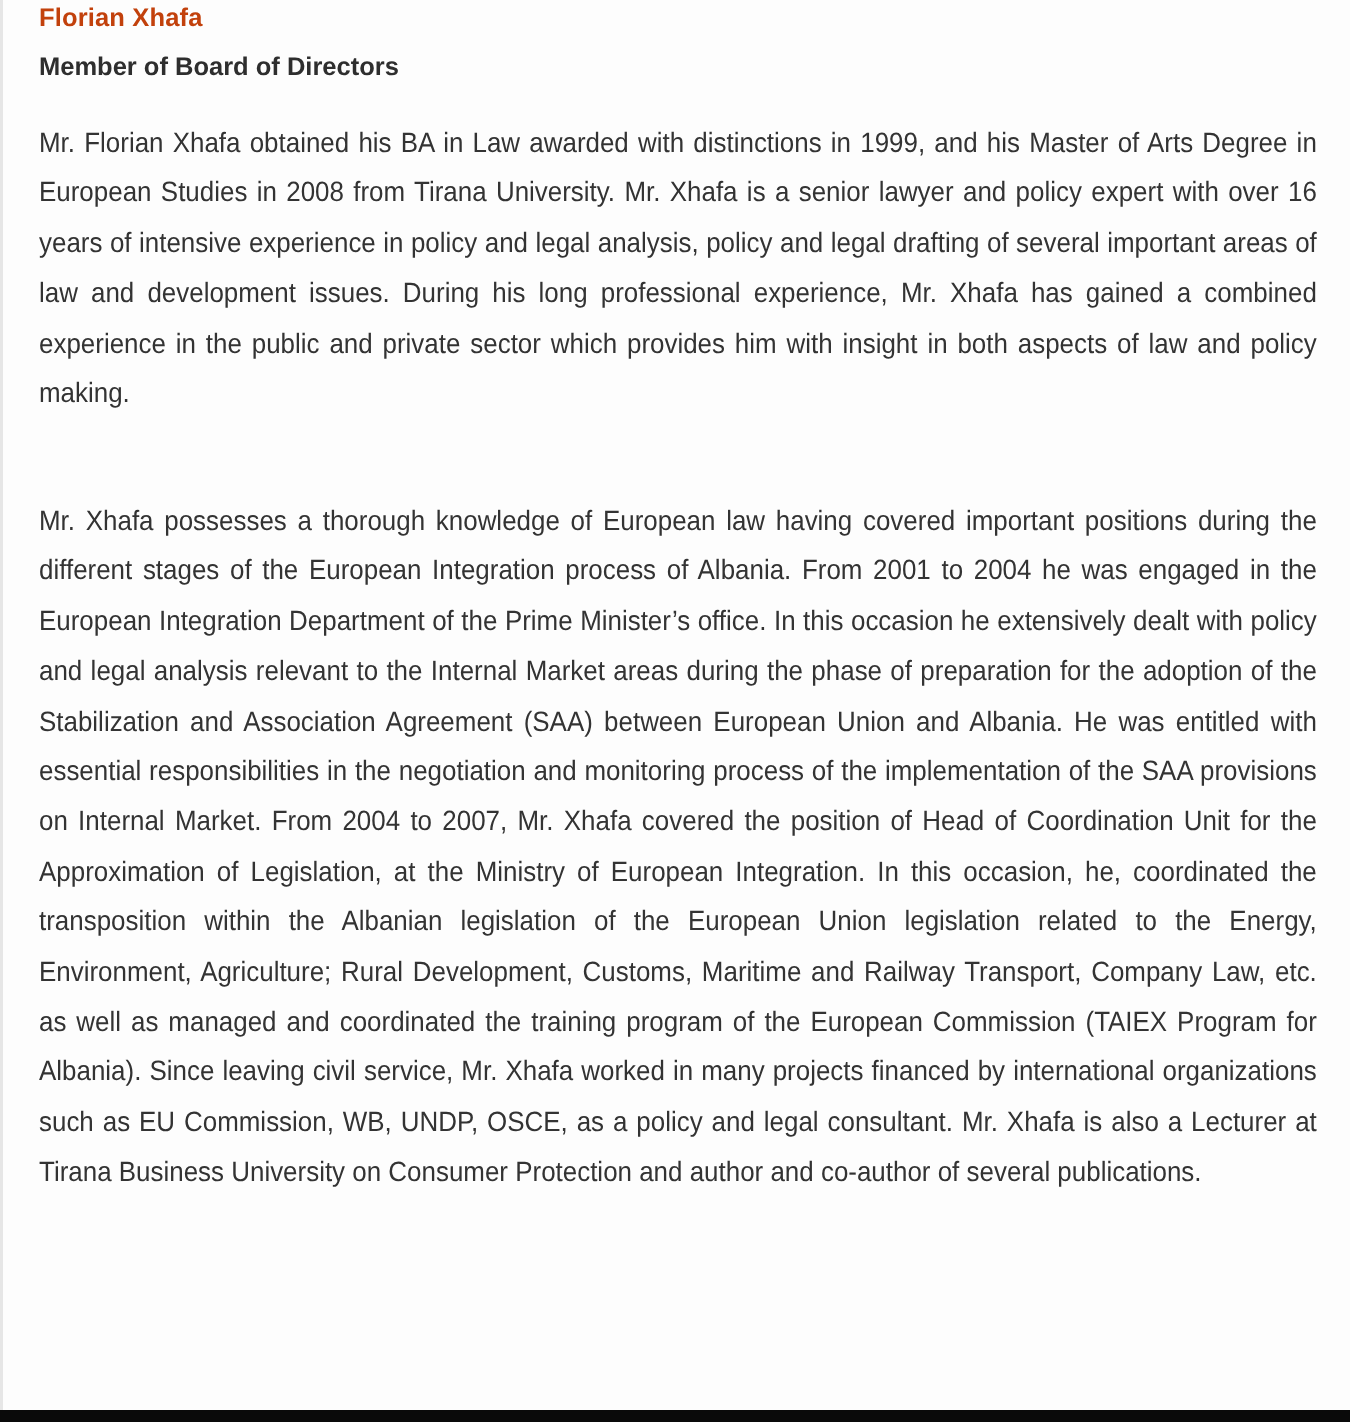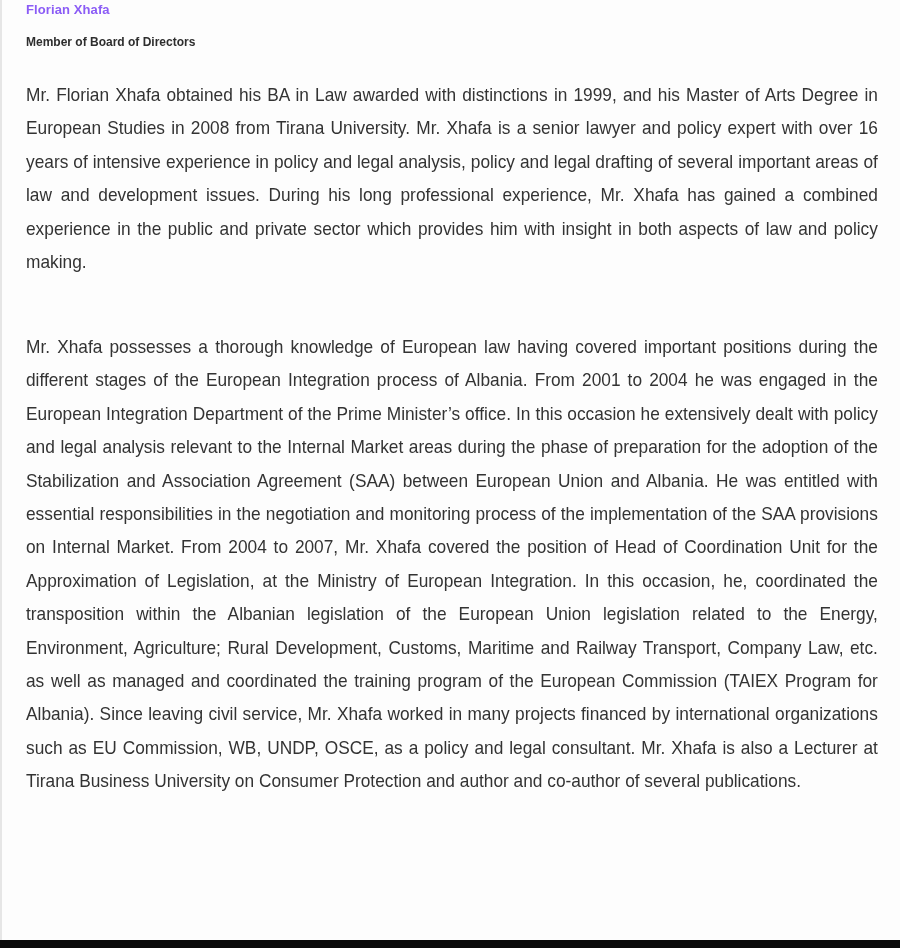--- a/index.html
+++ b/index.html
@@ -22,32 +22,32 @@
       background: #fdfdfd;
       border-left: 2px solid #e6e6e6;
       box-sizing: border-box;
     }
     .name {
       position: absolute;
       left: 24px;
       top: 2px;
       font-family: "Liberation Sans", sans-serif;
       font-weight: bold;
-      font-size: 13px;
-      color: #8b5cf6;
+      font-size: 17px;
+      color: #c2410c;
       letter-spacing: 0.1px;
       white-space: nowrap;
     }
     .role {
       position: absolute;
       left: 24px;
       top: 35px;
       font-family: "Liberation Sans", sans-serif;
       font-weight: bold;
-      font-size: 12px;
+      font-size: 17px;
       color: #2e2e2e;
       white-space: nowrap;
     }
     .bio {
       position: absolute;
       left: 24px;
       width: 852px;
       font-family: "Liberation Sans", sans-serif;
       font-size: 18.6px;
       line-height: 33.4px;

